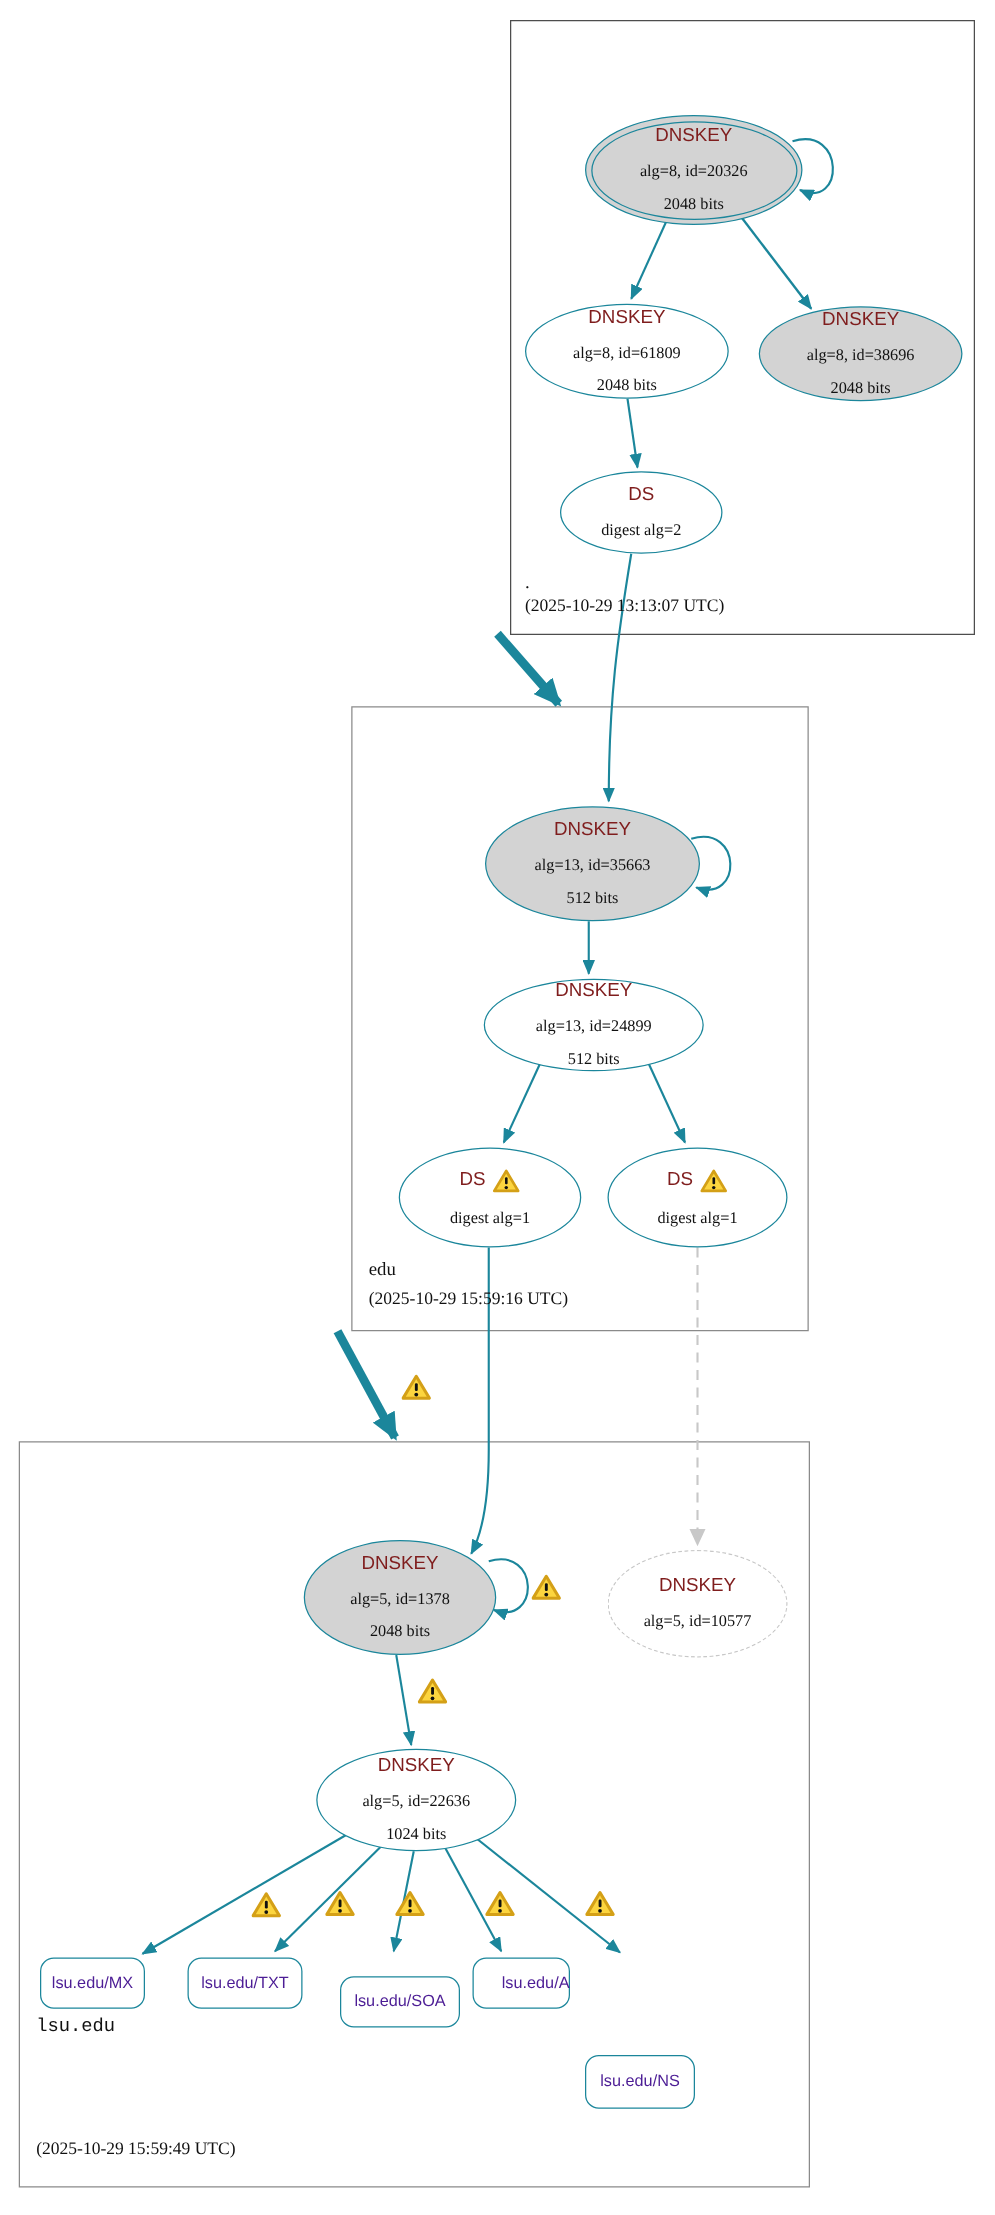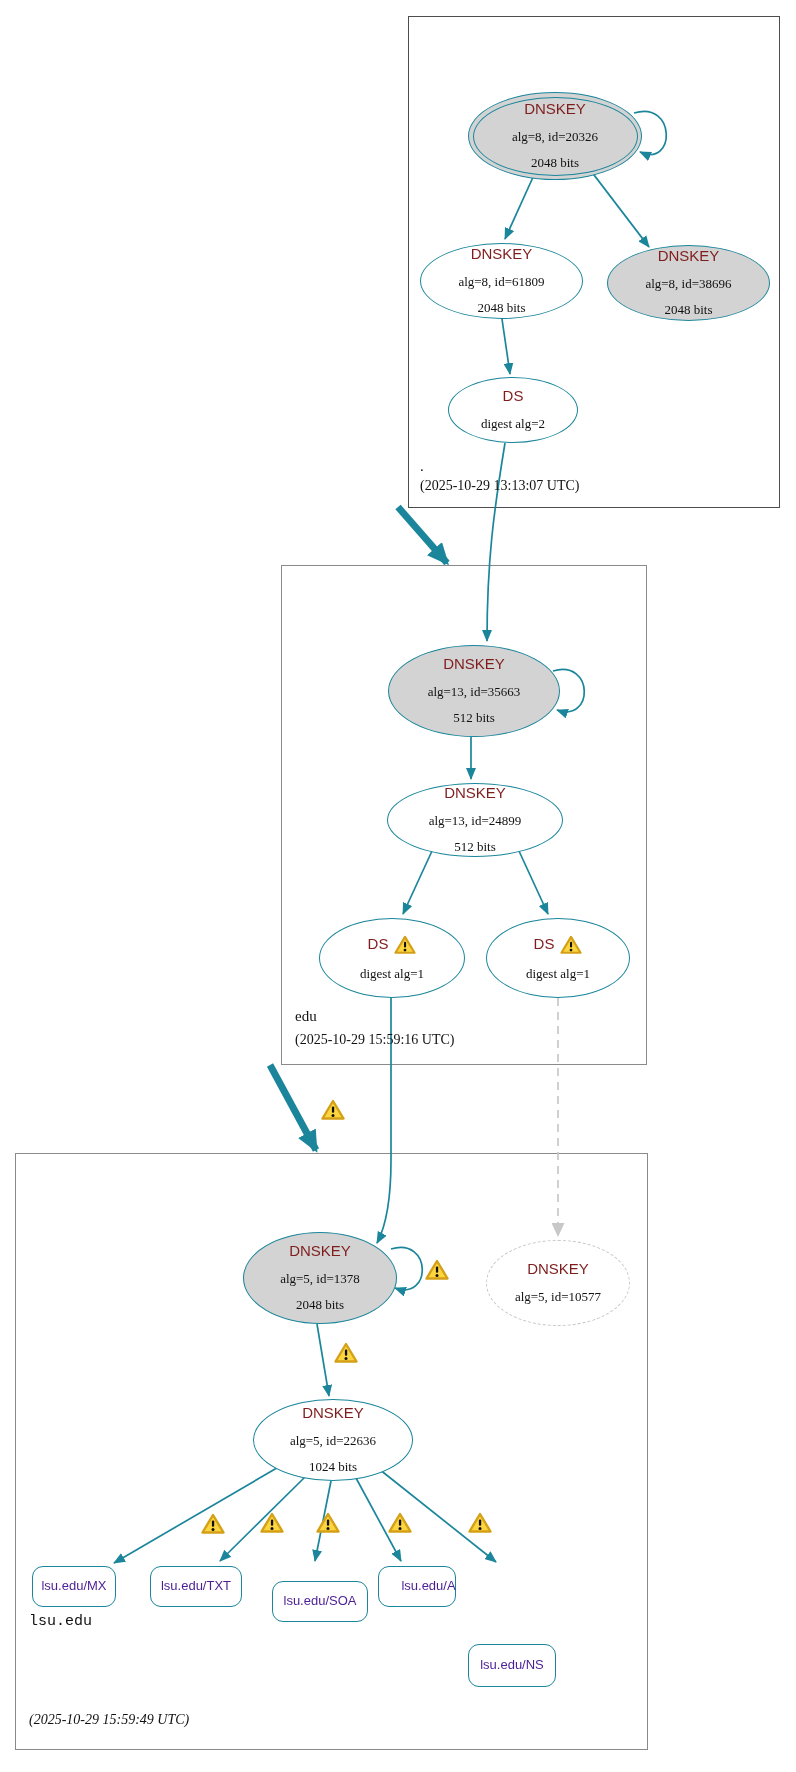--- a/index.html
+++ b/index.html
@@ -160,15 +160,15 @@
     <div class="rlabel">lsu.edu/SOA</div>
   </div>
   <div class="node rrset" style="left:378px;top:1566px;width:78px;height:41px;padding-left:23px;">
     <div class="rlabel">lsu.edu/A</div>
   </div>
   <div class="node rrset" style="left:468px;top:1644px;width:88px;height:43px;">
     <div class="rlabel">lsu.edu/NS</div>
   </div>
 
   <div class="zone-label" style="left:29px;top:1613px;font-family:Liberation Mono, monospace;">lsu.edu</div>
-  <div class="zone-ts" style="left:29px;top:1712px;font-style:italic;">(2025-10-29 15:59:49 UTC)</div>
+  <div class="zone-ts" style="left:29px;top:1712px;">(2025-10-29 15:59:49 UTC)</div>
 
 </div>
 
 </body></html>

